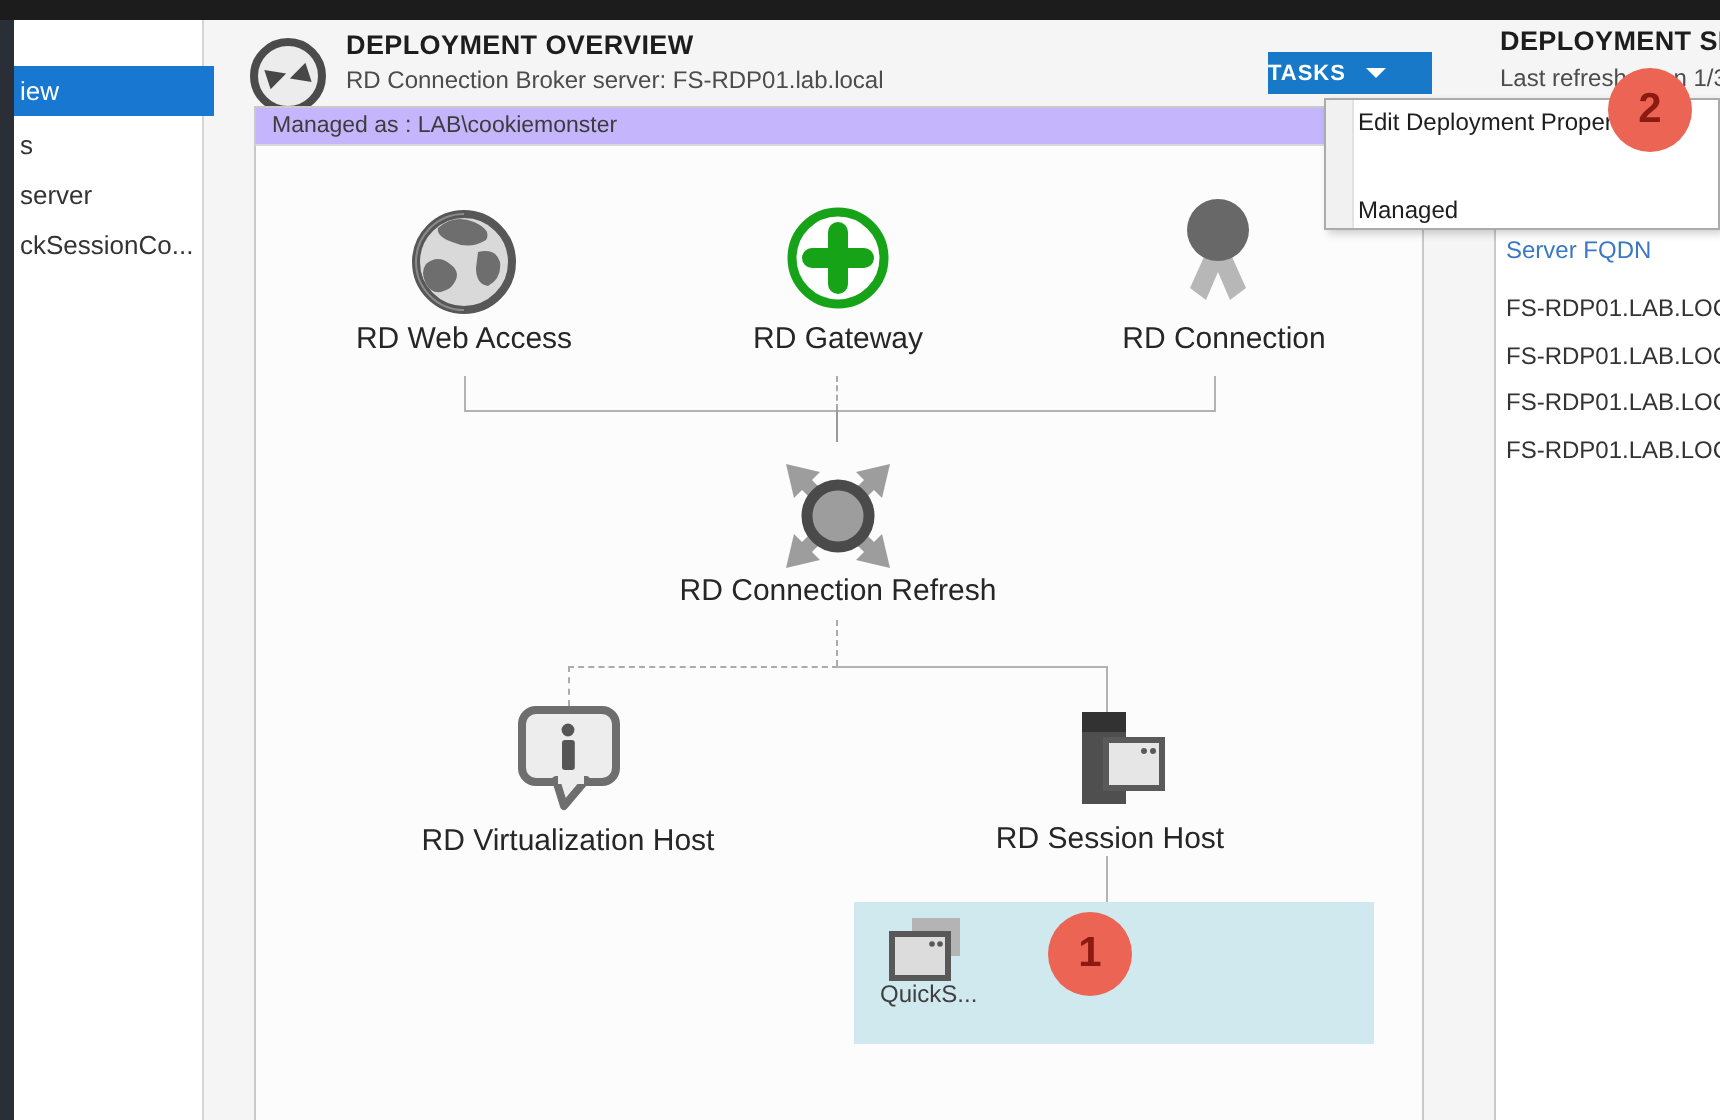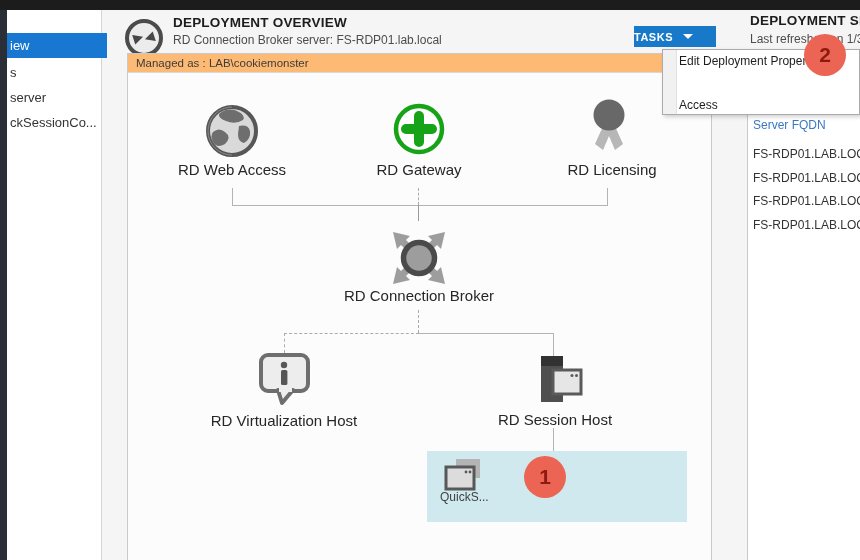--- a/index.html
+++ b/index.html
@@ -33,21 +33,21 @@
   .menu{left:662px;top:49px;width:198px;height:66px;background:#ffffff;
     border:1px solid #ababab;box-sizing:border-box;box-shadow:2px 2px 4px rgba(0,0,0,.18);z-index:30;}
   .menu-gutter{position:absolute;left:0;top:0;width:13px;height:64px;background:#f1f1f1;
     border-right:1px solid #e2e2e2;}
   .menu-item{position:absolute;left:14px;width:182px;height:22px;line-height:22px;
     padding-left:2px;font-size:12px;color:#1d1d1d;white-space:nowrap;cursor:pointer;}
   .menu-item.disabled{color:#9f9f9f;cursor:default;}
   
   .diagram-box{left:127px;top:53px;width:585px;height:520px;background:#fcfcfc;
     border:1px solid #c9c9c9;box-sizing:border-box;}
-  .managed-bar{left:127px;top:53px;width:585px;height:20px;background:#fdba74;
+  .managed-bar{left:127px;top:53px;width:585px;height:20px;background:#c4b5fd;
     border:1px solid #c9c9c9;border-bottom:1px solid #d9d9d9;box-sizing:border-box;
     font-size:11.5px;color:#3c3c3c;line-height:19px;padding-left:8px;}
   .node-label{font-size:15px;color:#262626;text-align:center;white-space:nowrap;cursor:pointer;}
   .line{background:#b3b3b3;}
   .vline{width:1px;}
   .hline{height:1px;}
   .vdash{width:0;border-left:1px dashed #ababab;}
   .hdash{height:0;border-top:1px dashed #ababab;}
   
   .collection-box{left:427px;top:451px;width:260px;height:71px;background:#cfe9ee;cursor:pointer;}
@@ -160,36 +160,36 @@
 
 <svg class="abs" style="left:443px;top:457px;" width="40" height="36" viewBox="0 0 40 36">
   <rect x="13" y="2" width="24" height="19" fill="#b4b4b4"></rect>
   <rect x="3" y="10" width="28" height="22" fill="#dcdcdc" stroke="#585858" stroke-width="3"></rect>
   <circle cx="23" cy="15" r="1.4" fill="#585858"></circle>
   <circle cx="27" cy="15" r="1.4" fill="#585858"></circle>
 </svg>
 
 <div class="abs node-label" style="left:162px;top:161px;width:140px;">RD Web Access</div>
 <div class="abs node-label" style="left:349px;top:161px;width:140px;">RD Gateway</div>
-<div class="abs node-label" style="left:542px;top:161px;width:140px;">RD Licensing</div>
-<div class="abs node-label" style="left:319px;top:287px;width:200px;">RD Connection Broker</div>
+<div class="abs node-label" style="left:542px;top:161px;width:140px;">RD Connection</div>
+<div class="abs node-label" style="left:319px;top:287px;width:200px;">RD Connection Refresh</div>
 <div class="abs node-label" style="left:184px;top:412px;width:200px;">RD Virtualization Host</div>
 <div class="abs node-label" style="left:455px;top:411px;width:200px;">RD Session Host</div>
 <div class="abs collection-label">QuickS...</div>
 
 <div class="abs tile-title right-title">DEPLOYMENT SERVERS</div>
 <div class="abs tile-sub right-sub">Last refreshed on 1/3</div>
 <div class="abs server-box">
   <div class="col-header">Server FQDN</div>
   <div class="srv-row" style="top:33px;">FS-RDP01.LAB.LOCAL</div>
   <div class="srv-row" style="top:57px;">FS-RDP01.LAB.LOCAL</div>
   <div class="srv-row" style="top:80px;">FS-RDP01.LAB.LOCAL</div>
   <div class="srv-row" style="top:104px;">FS-RDP01.LAB.LOCAL</div>
 </div>
 
 <div class="abs menu">
   <div class="menu-gutter"></div>
   <div class="menu-item" style="top:0px;">Edit Deployment Properties</div>
-  <div class="menu-item" style="top:44px;">Access</div>
+  <div class="menu-item" style="top:44px;">Managed</div>
 </div>
 
 <div class="abs badge" style="left:524px;top:456px;">1</div>
 <div class="abs badge" style="left:804px;top:34px;">2</div>
 
 </body></html>

